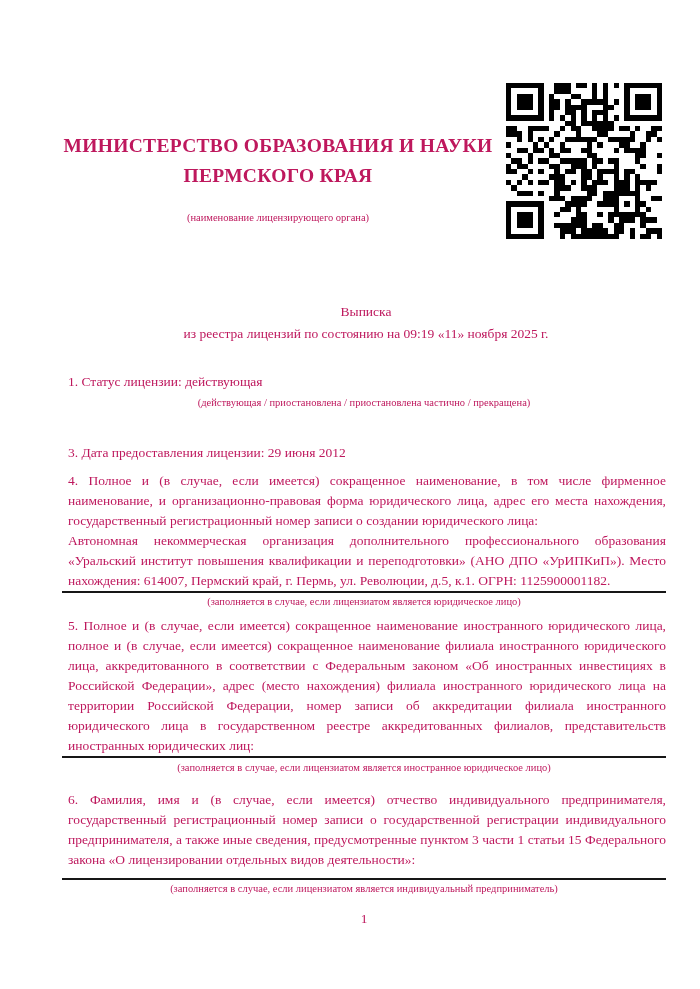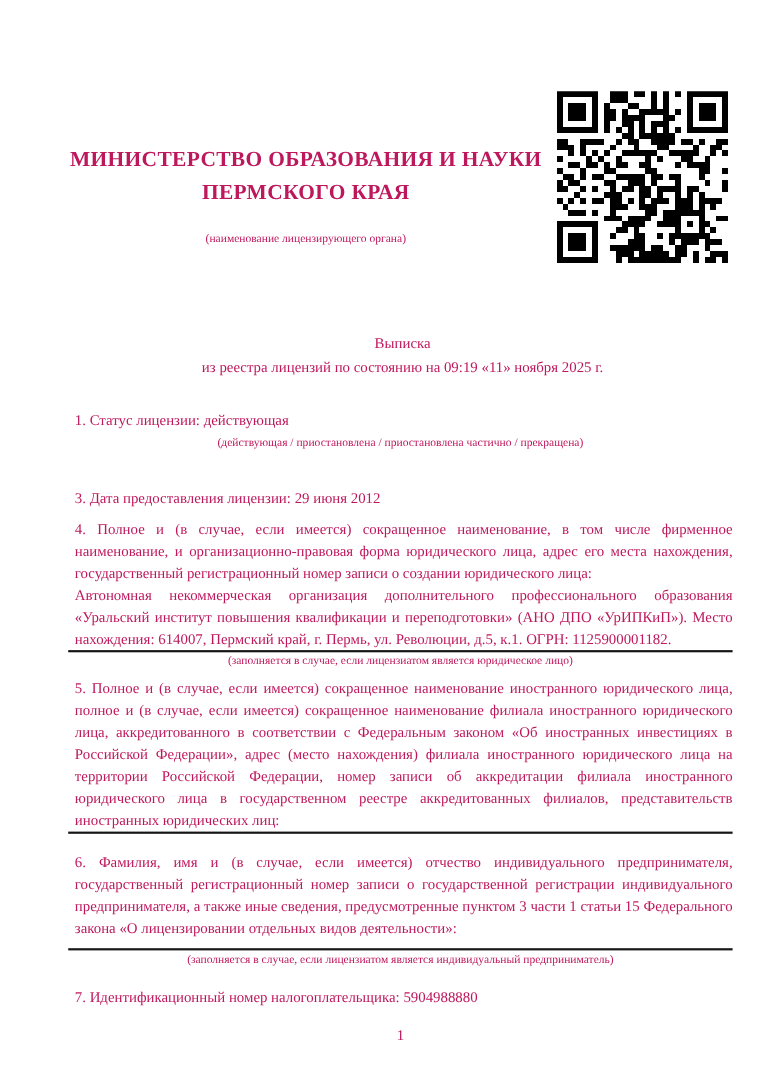--- a/index.html
+++ b/index.html
@@ -510,24 +510,24 @@
 
     <div class="t m-item3">3. Дата предоставления лицензии: 29 июня 2012</div>
 
     <div class="p m-item4">4. Полное и (в случае, если имеется) сокращенное наименование, в том числе фирменное наименование, и организационно-правовая форма юридического лица, адрес его места нахождения, государственный регистрационный номер записи о создании юридического лица:</div>
     <div class="p">Автономная некоммерческая организация дополнительного профессионального образования «Уральский институт повышения квалификации и переподготовки» (АНО ДПО «УрИПКиП»). Место нахождения: 614007, Пермский край, г. Пермь, ул. Революции, д.5, к.1. ОГРН: 1125900001182.</div>
     <div class="rule"></div>
     <div class="cap m-cap4">(заполняется в случае, если лицензиатом является юридическое лицо)</div>
 
     <div class="p m-item5">5. Полное и (в случае, если имеется) сокращенное наименование иностранного юридического лица, полное и (в случае, если имеется) сокращенное наименование филиала иностранного юридического лица, аккредитованного в соответствии с Федеральным законом «Об иностранных инвестициях в Российской Федерации», адрес (место нахождения) филиала иностранного юридического лица на территории Российской Федерации, номер записи об аккредитации филиала иностранного юридического лица в государственном реестре аккредитованных филиалов, представительств иностранных юридических лиц:</div>
     <div class="rule"></div>
+    <div class="cap m-cap5">(заполняется в случае, если лицензиатом является иностранное юридическое лицо)</div>
 
     <div class="p m-item6">6. Фамилия, имя и (в случае, если имеется) отчество индивидуального предпринимателя, государственный регистрационный номер записи о государственной регистрации индивидуального предпринимателя, а также иные сведения, предусмотренные пунктом 3 части 1 статьи 15 Федерального закона «О лицензировании отдельных видов деятельности»:</div>
     <div class="blank6"></div>
     <div class="rule"></div>
     <div class="cap m-cap6">(заполняется в случае, если лицензиатом является индивидуальный предприниматель)</div>
 
-    <div class="t m-item7">7. Идентификационный номер налогоплательщика: 5904988880</div>
 
     <div class="pageno">1</div>
   </div>
 
 </div>
 
 </body></html>

